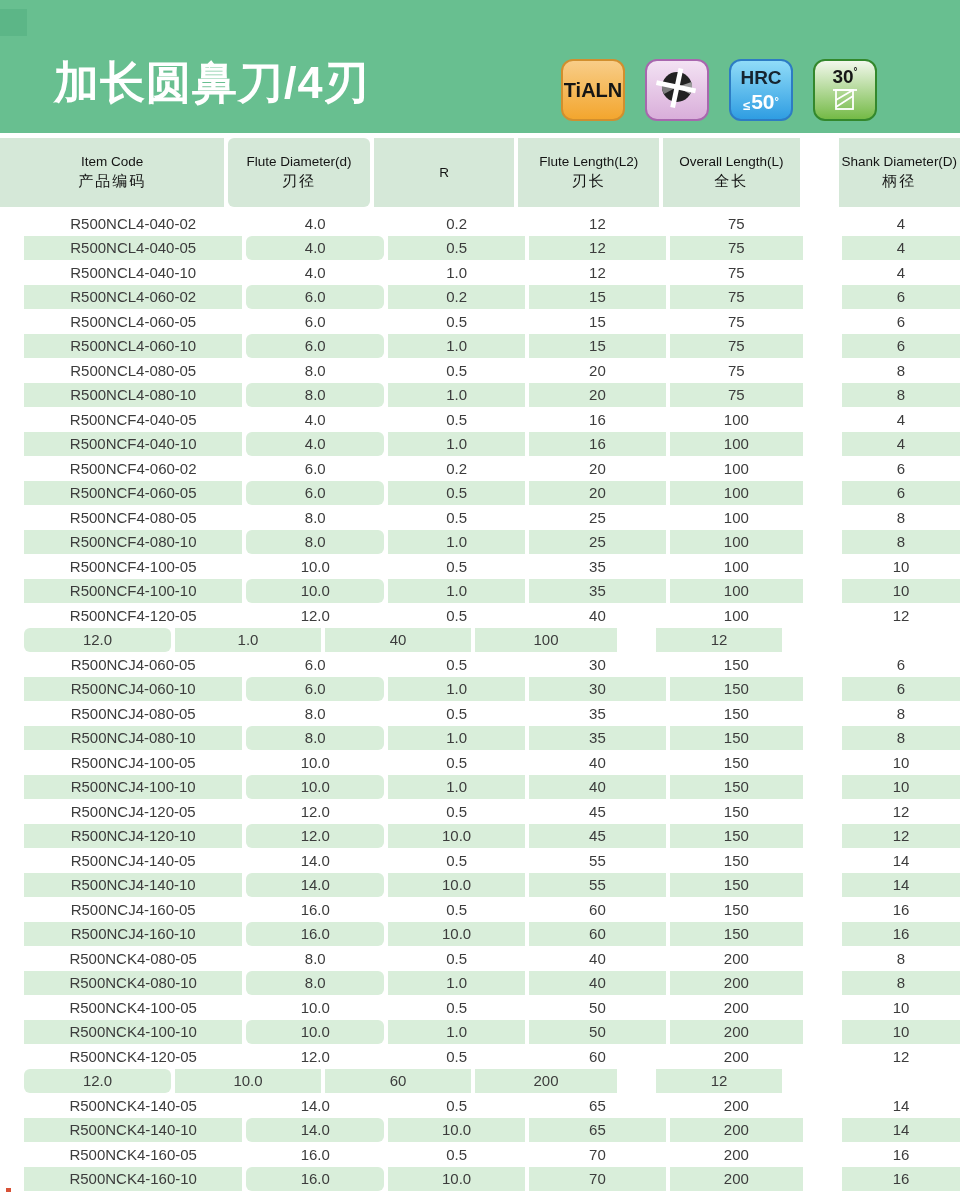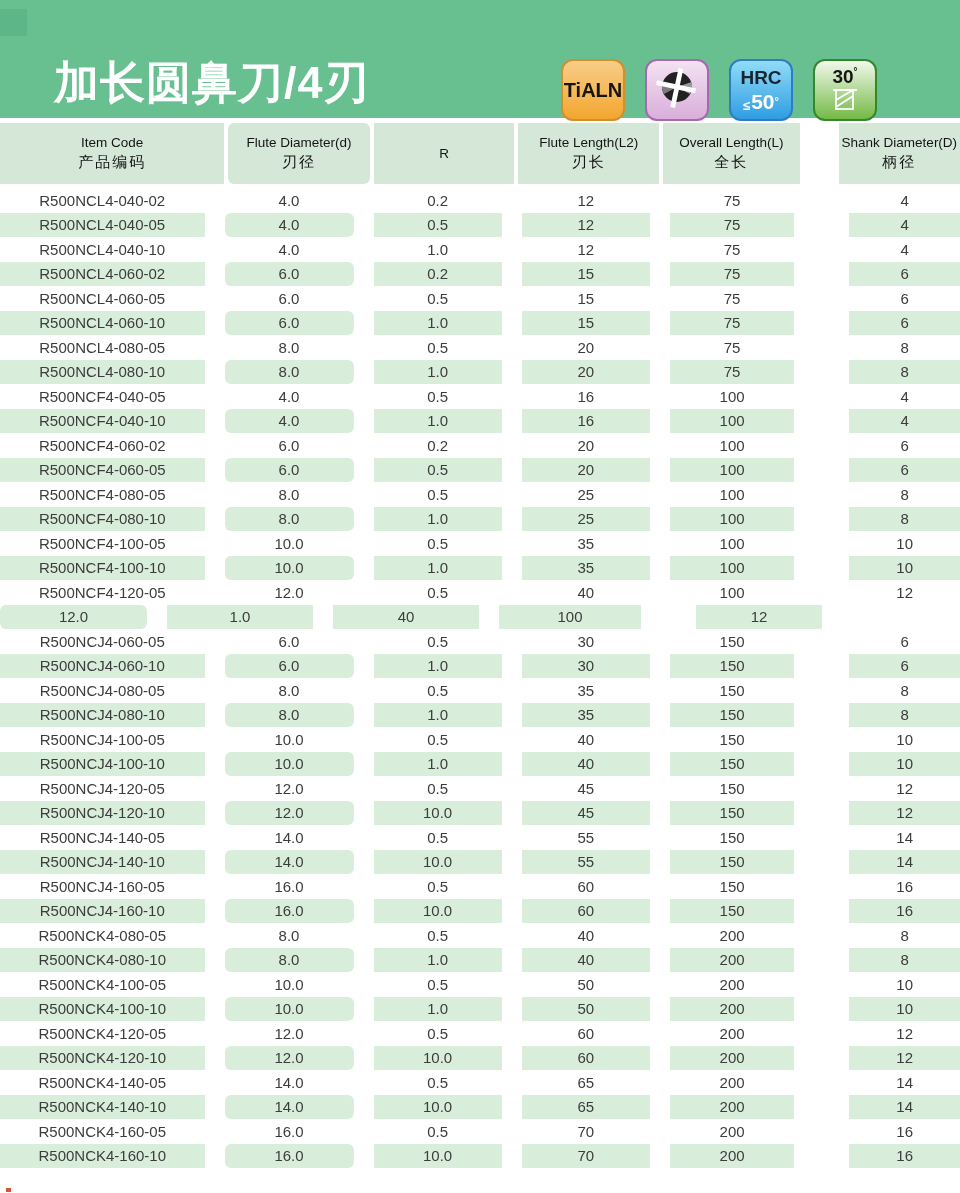--- a/index.html
+++ b/index.html
@@ -1,20 +1,20 @@
 <!DOCTYPE html>
 <html><head>
 <meta charset="utf-8">
 <style>
   html,body{margin:0;padding:0;background:#fff;}
   #page{position:relative;width:960px;height:1193px;overflow:hidden;background:#fff;
         font-family:"Liberation Sans","DejaVu Sans",sans-serif;}
 
   
-  .banner{position:relative;width:960px;height:118px;background:#68bf90;}
+  .banner{position:relative;width:960px;height:133px;background:#68bf90;}
   .corner-square{position:absolute;left:0;top:9px;width:27px;height:27px;background:#5cb687;}
   .banner-title{position:absolute;left:54px;top:58px;font-size:45px;line-height:1.1;
                 font-weight:bold;color:#ffffff;letter-spacing:1px;white-space:nowrap;}
   .badges{position:absolute;top:59px;right:83px;display:flex;gap:20px;}
   .badge{width:64px;height:62px;border-radius:12px;border:2px solid;box-sizing:border-box;
          display:flex;flex-direction:column;align-items:center;justify-content:center;}
   .badge-tialn{background:linear-gradient(#f8cd88,#f3a62e);border-color:#d18f2e;justify-content:center;}
   .badge-tialn .lbl{font-size:20px;font-weight:bold;color:#151515;letter-spacing:0;}
   .badge-cross{background:linear-gradient(#f3e2f3,#d9aeda);border-color:#a867ae;}
   .badge-hrc{background:linear-gradient(#90dcf8,#2f9de2);border-color:#2d7cc4;padding-top:0;}
@@ -25,27 +25,27 @@
   .badge-hrc .deg{font-size:11px;font-weight:bold;vertical-align:super;line-height:2;}
   .badge-helix{background:linear-gradient(#f2f8ec,#74ba46);border-color:#33882c;padding-top:2px;}
   .badge-helix .hx-t{font-size:19px;font-weight:bold;color:#161616;line-height:1;display:flex;}
   .badge-helix .deg{font-size:10px;line-height:1;}
 
   
   .gap5{height:5px;background:#fff;}
   .gap4{height:4px;background:#fff;}
 
   
-  .thead{display:flex;gap:4px;height:61px;background:#fff;}
+  .thead{display:flex;gap:4px;height:69px;background:#fff;}
   .hcell{background:#d5e8d8;display:flex;flex-direction:column;align-items:center;
          justify-content:center;gap:3px;box-sizing:border-box;}
   .hcell .en{font-size:13.5px;color:#141414;}
   .hcell .zh{font-size:15px;color:#141414;letter-spacing:2px;}
   .tbody{background:#fff;}
-  .trow{display:flex;gap:20px;height:24.5px;}
+  .trow{display:flex;gap:4px;height:24.5px;padding-left:24px;}
   .tcell{display:flex;align-items:center;justify-content:center;
          font-size:15px;color:#3c3c3c;box-sizing:border-box;}
   .trow.green .tcell{background:#d9eeda;}
   .c0{width:233px;}
   .c1{width:147px;border-radius:6px;}
   .c2{width:146px;}
   .c3{width:146px;}
   .c4{width:142px;align-items:center;}
   .c5{width:126px;margin-left:35px;}
   .bottom-strip{height:2px;background:#fff;}
@@ -413,21 +413,20 @@
       </div>
       <div class="trow">
         <div class="tcell c0">R500NCK4-120-05</div>
         <div class="tcell c1">12.0</div>
         <div class="tcell c2">0.5</div>
         <div class="tcell c3">60</div>
         <div class="tcell c4">200</div>
         <div class="tcell c5">12</div>
       </div>
       <div class="trow green">
-        <div class="tcell c0">R500NCK4-120-10</div>
         <div class="tcell c1">12.0</div>
         <div class="tcell c2">10.0</div>
         <div class="tcell c3">60</div>
         <div class="tcell c4">200</div>
         <div class="tcell c5">12</div>
       </div>
       <div class="trow">
         <div class="tcell c0">R500NCK4-140-05</div>
         <div class="tcell c1">14.0</div>
         <div class="tcell c2">0.5</div>

